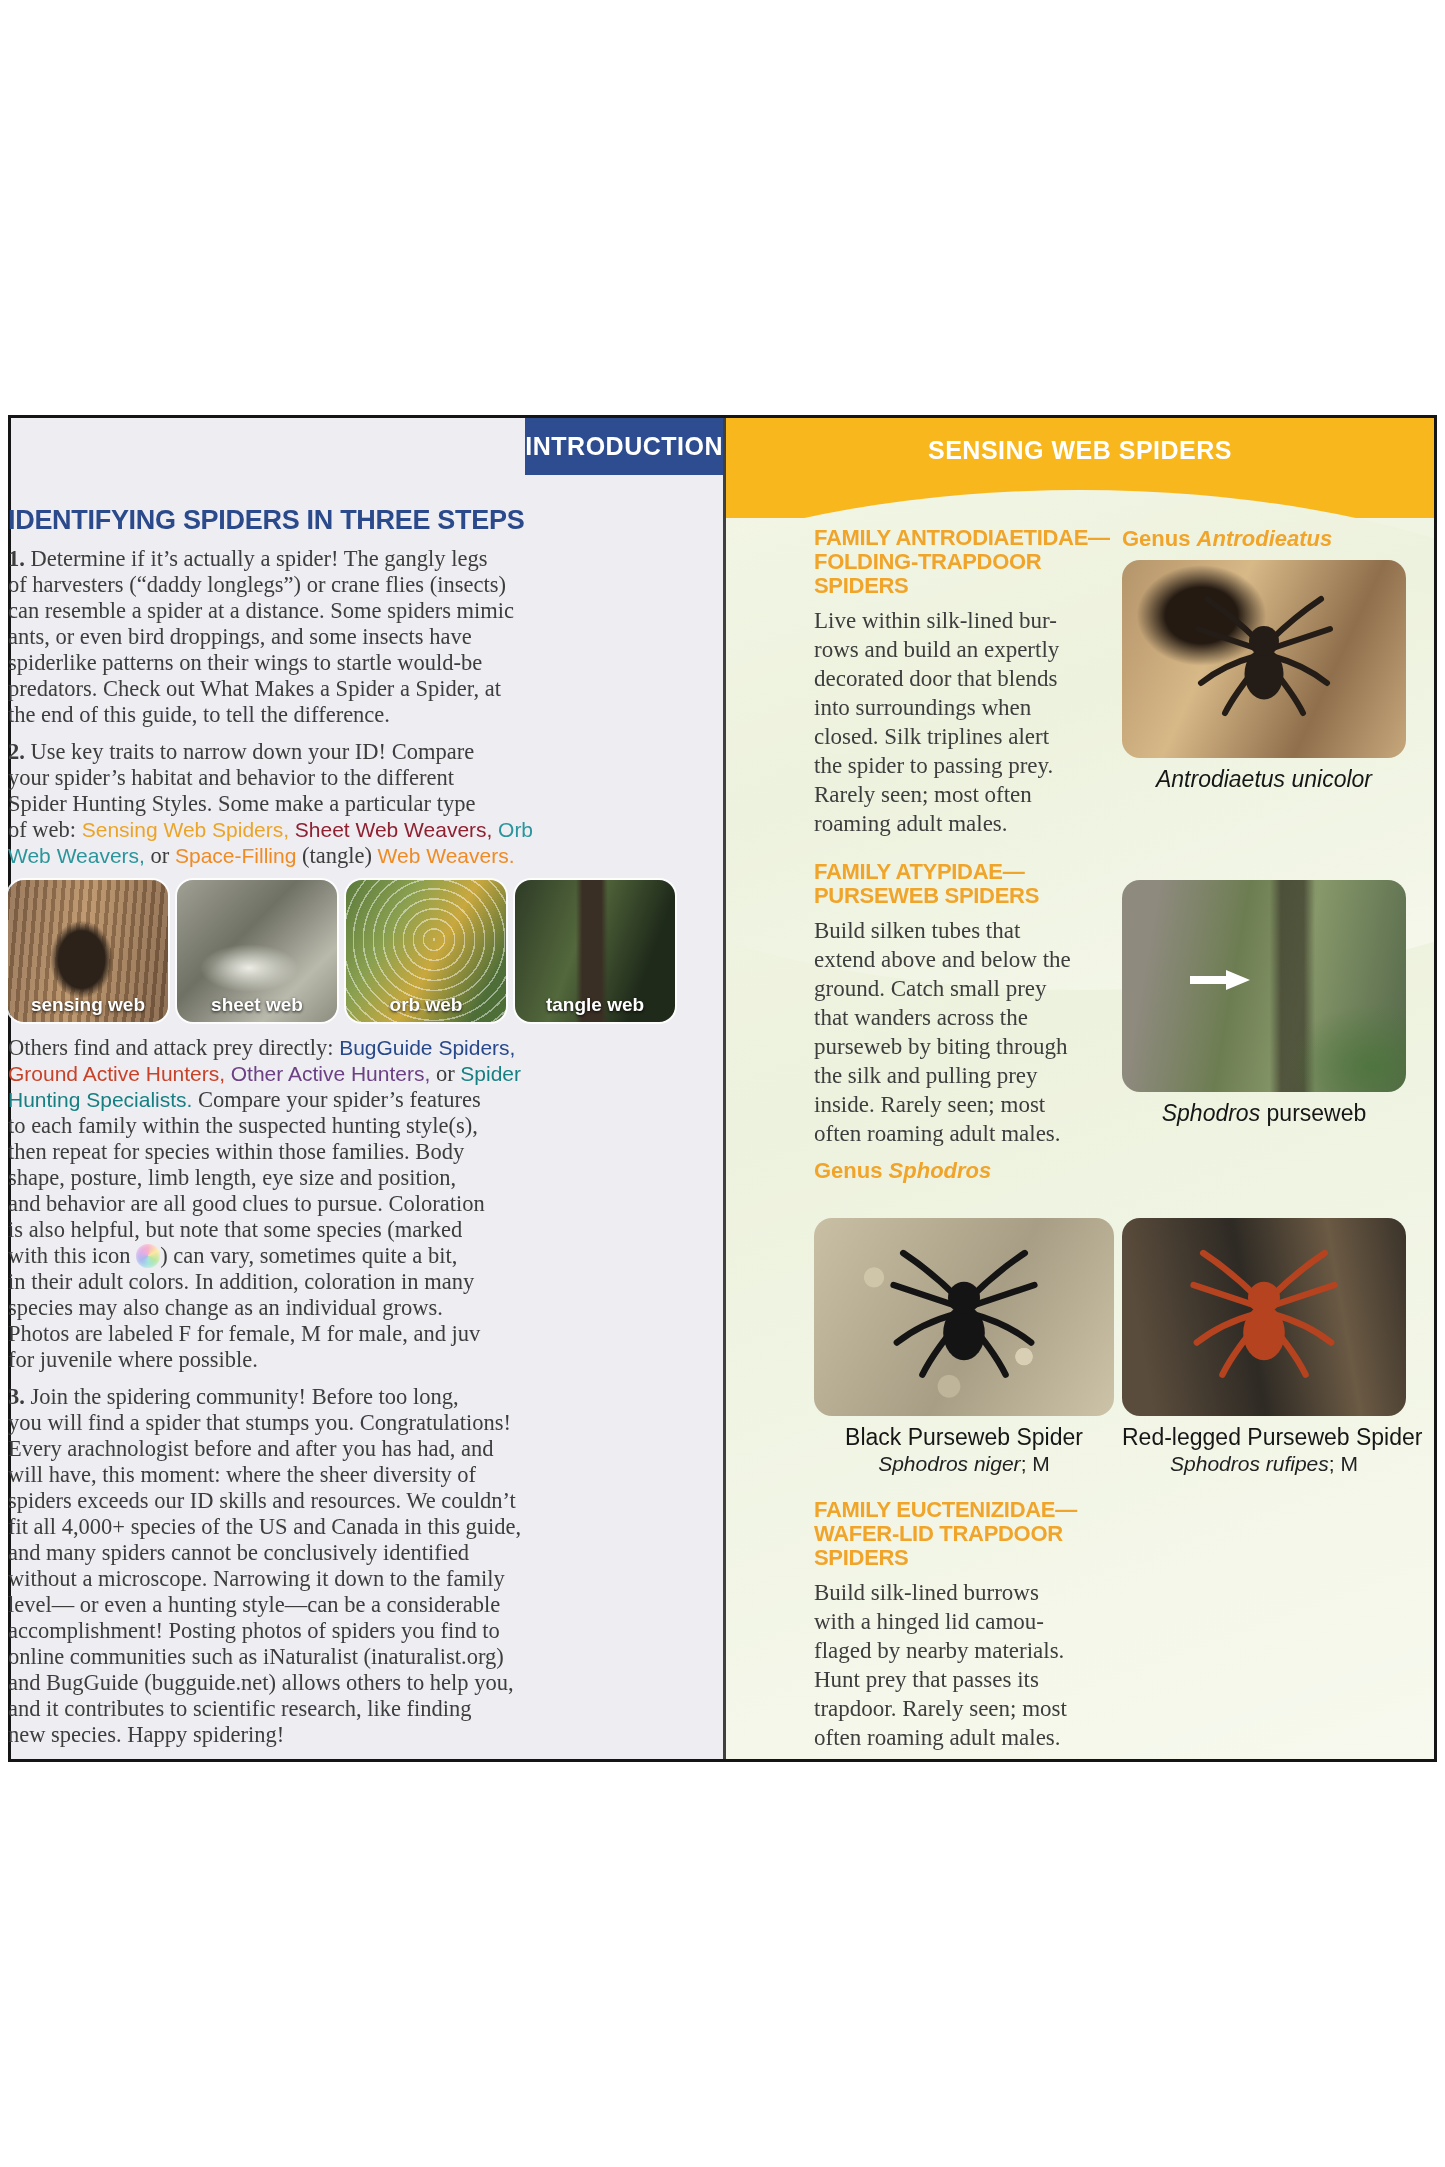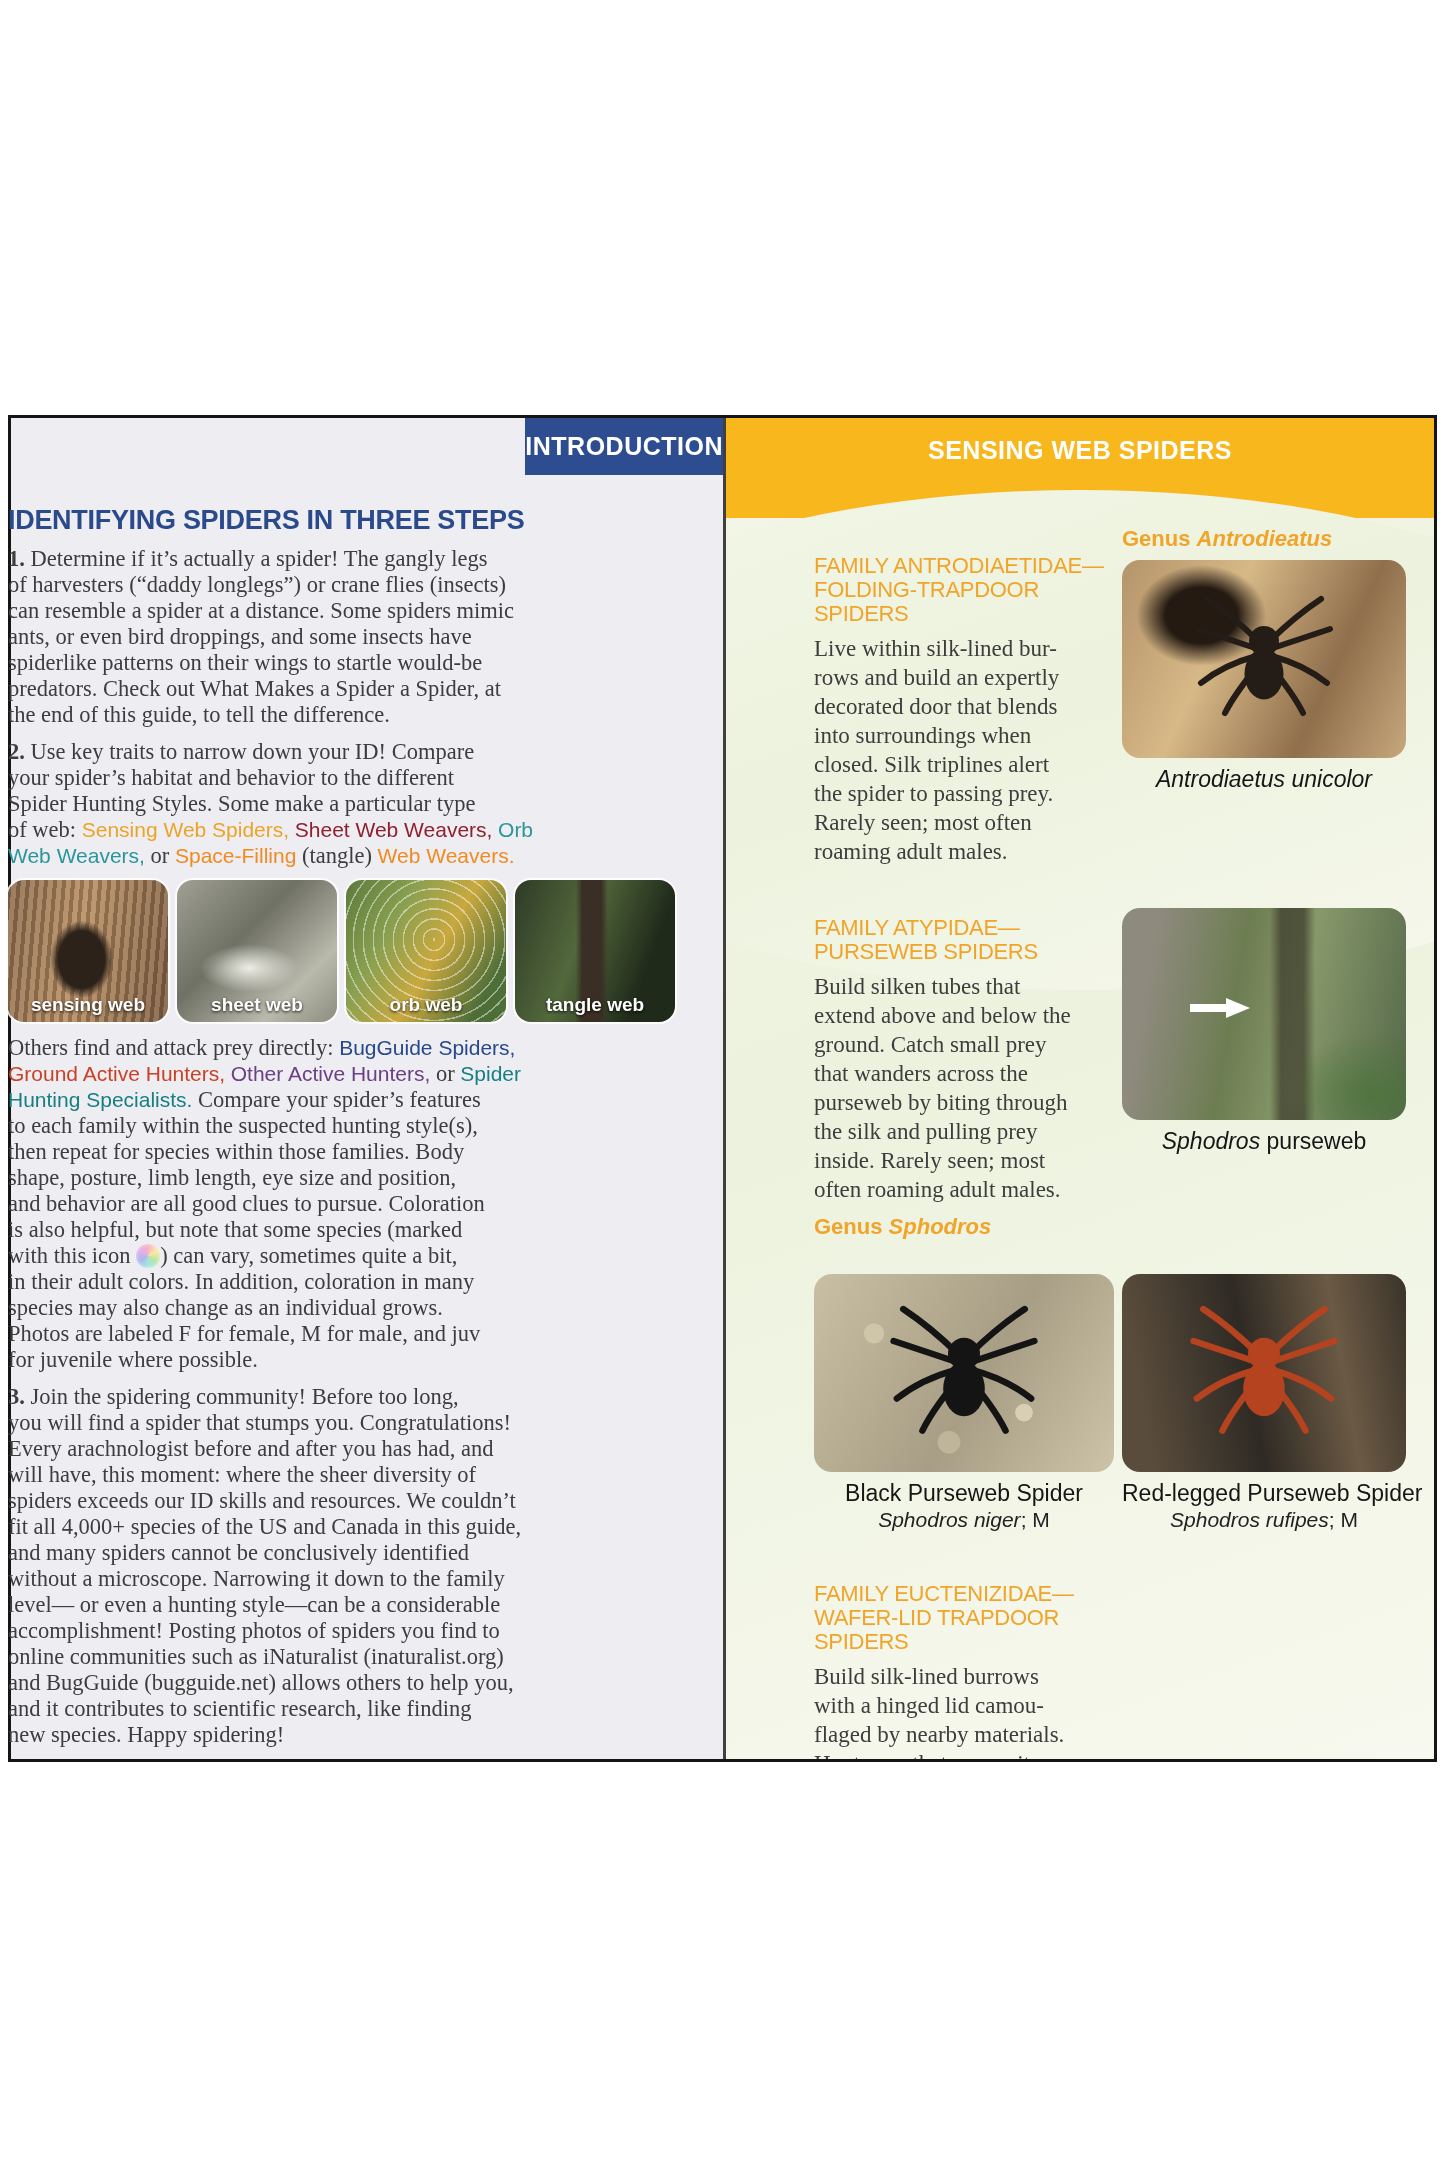--- a/index.html
+++ b/index.html
@@ -44,21 +44,21 @@
   
   .panel-right{flex:1;position:relative;overflow:hidden;
      background:linear-gradient(160deg,#f3f6e6,#edf2de 45%,#f7f9ee);}
   .hdr-gold{position:relative;height:100px;background:#f8b71c;}
   .hdr-gold .dome{position:absolute;left:50%;top:72px;transform:translateX(-50%);
      width:1200px;height:500px;border-radius:50%;
      background:linear-gradient(160deg,#f3f6e6,#edf2de 45%,#f7f9ee);}
   .hdr-gold .hdr-title{position:absolute;left:0;right:0;top:18px;text-align:center;}
   .right-body{position:relative;padding:8px 28px 0 88px;}
   .row{display:grid;grid-template-columns:300px 284px;column-gap:8px;}
-  .fam{color:#f0a429;font-weight:normal;font-size:22px;line-height:24px;letter-spacing:-.3px;margin-top:28px;}
+  .fam{color:#f0a429;font-weight:bold;font-size:22px;line-height:24px;letter-spacing:-.3px;}
   .rserif{font-family:"Liberation Serif",serif;font-size:23px;line-height:29px;color:#3d3d3d;
           white-space:pre;margin-top:8px;}
   .genus{color:#f0a429;font-weight:bold;font-size:22px;}
   .genus i{font-style:italic;}
   figure.photo{position:relative;margin:8px 0 0 0;border-radius:18px;overflow:hidden;}
   .cap{margin-top:8px;text-align:center;font-weight:normal;font-size:23px;color:#161616;
        line-height:27px;white-space:nowrap;}
   .cap .it{font-style:italic;}
   .species{text-align:center;font-size:21px;color:#222;line-height:25px;white-space:nowrap;}
   .species i{font-style:italic;}

